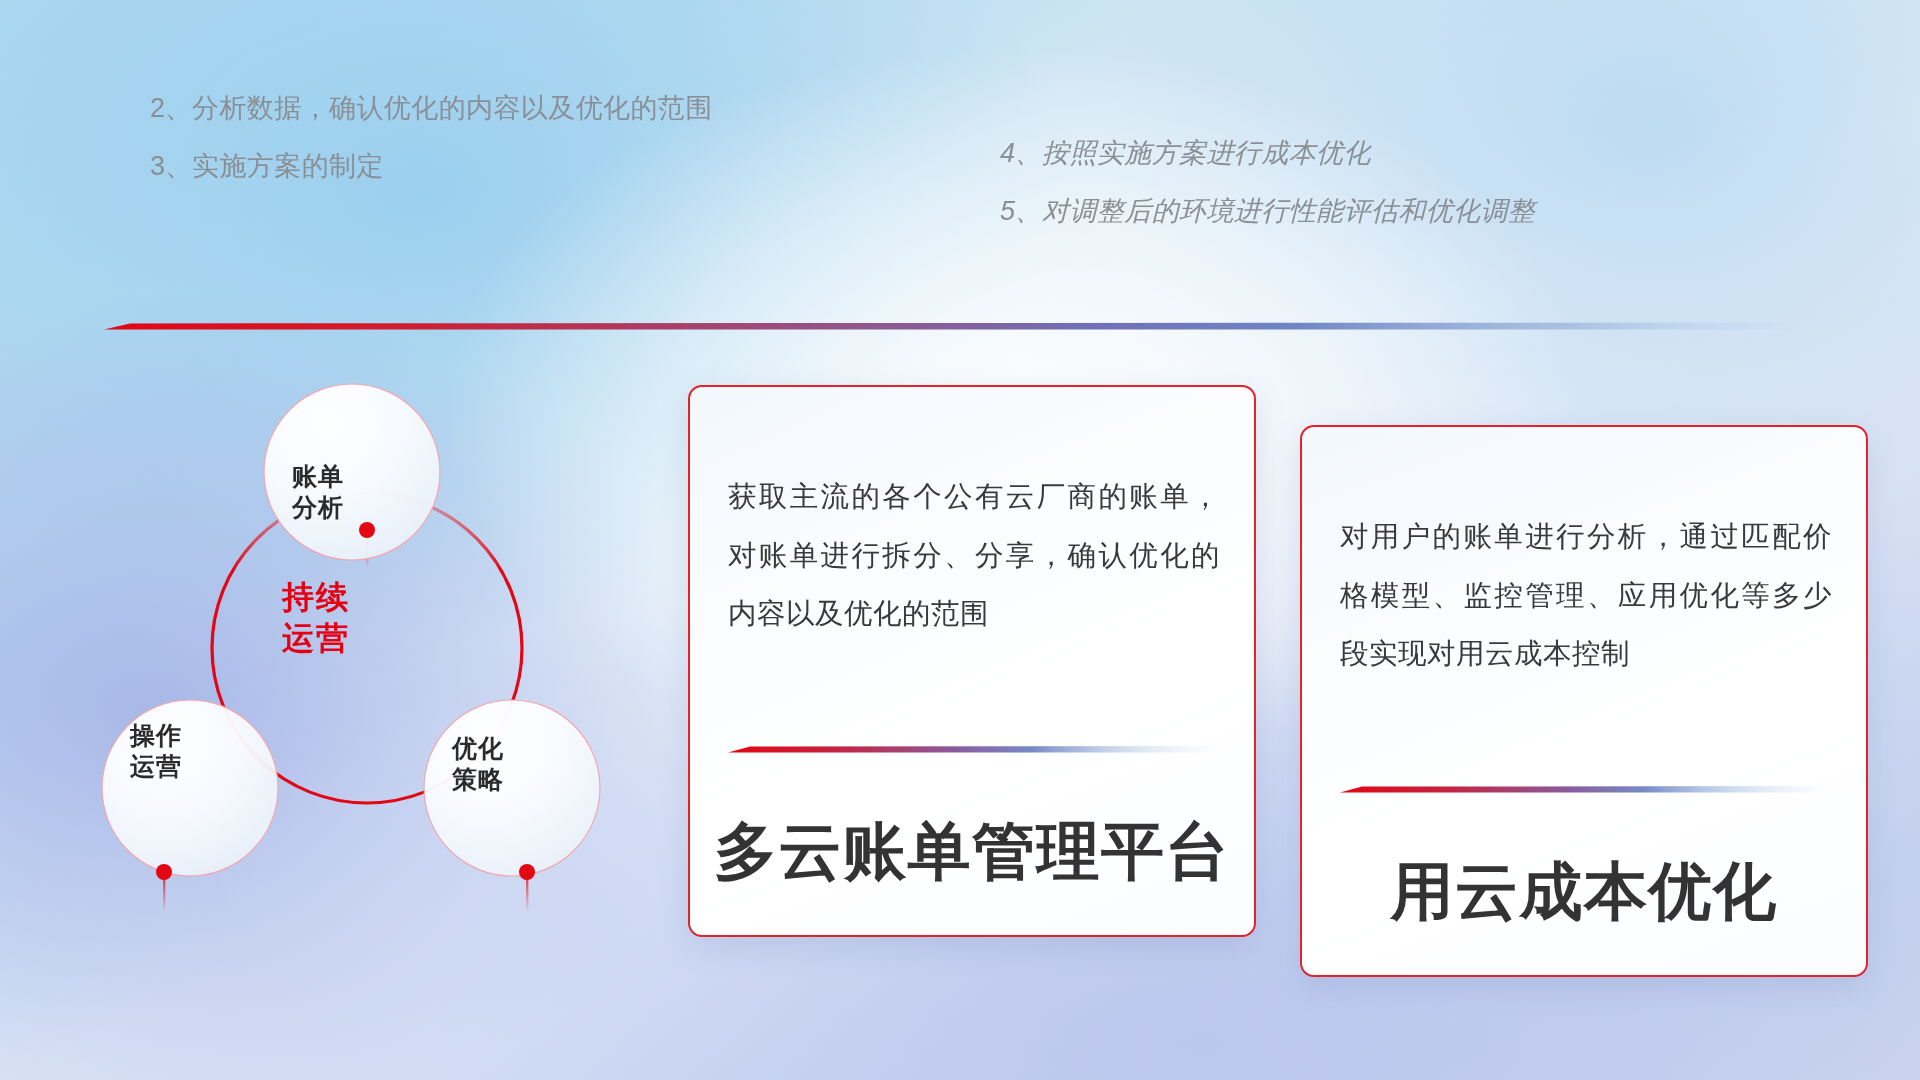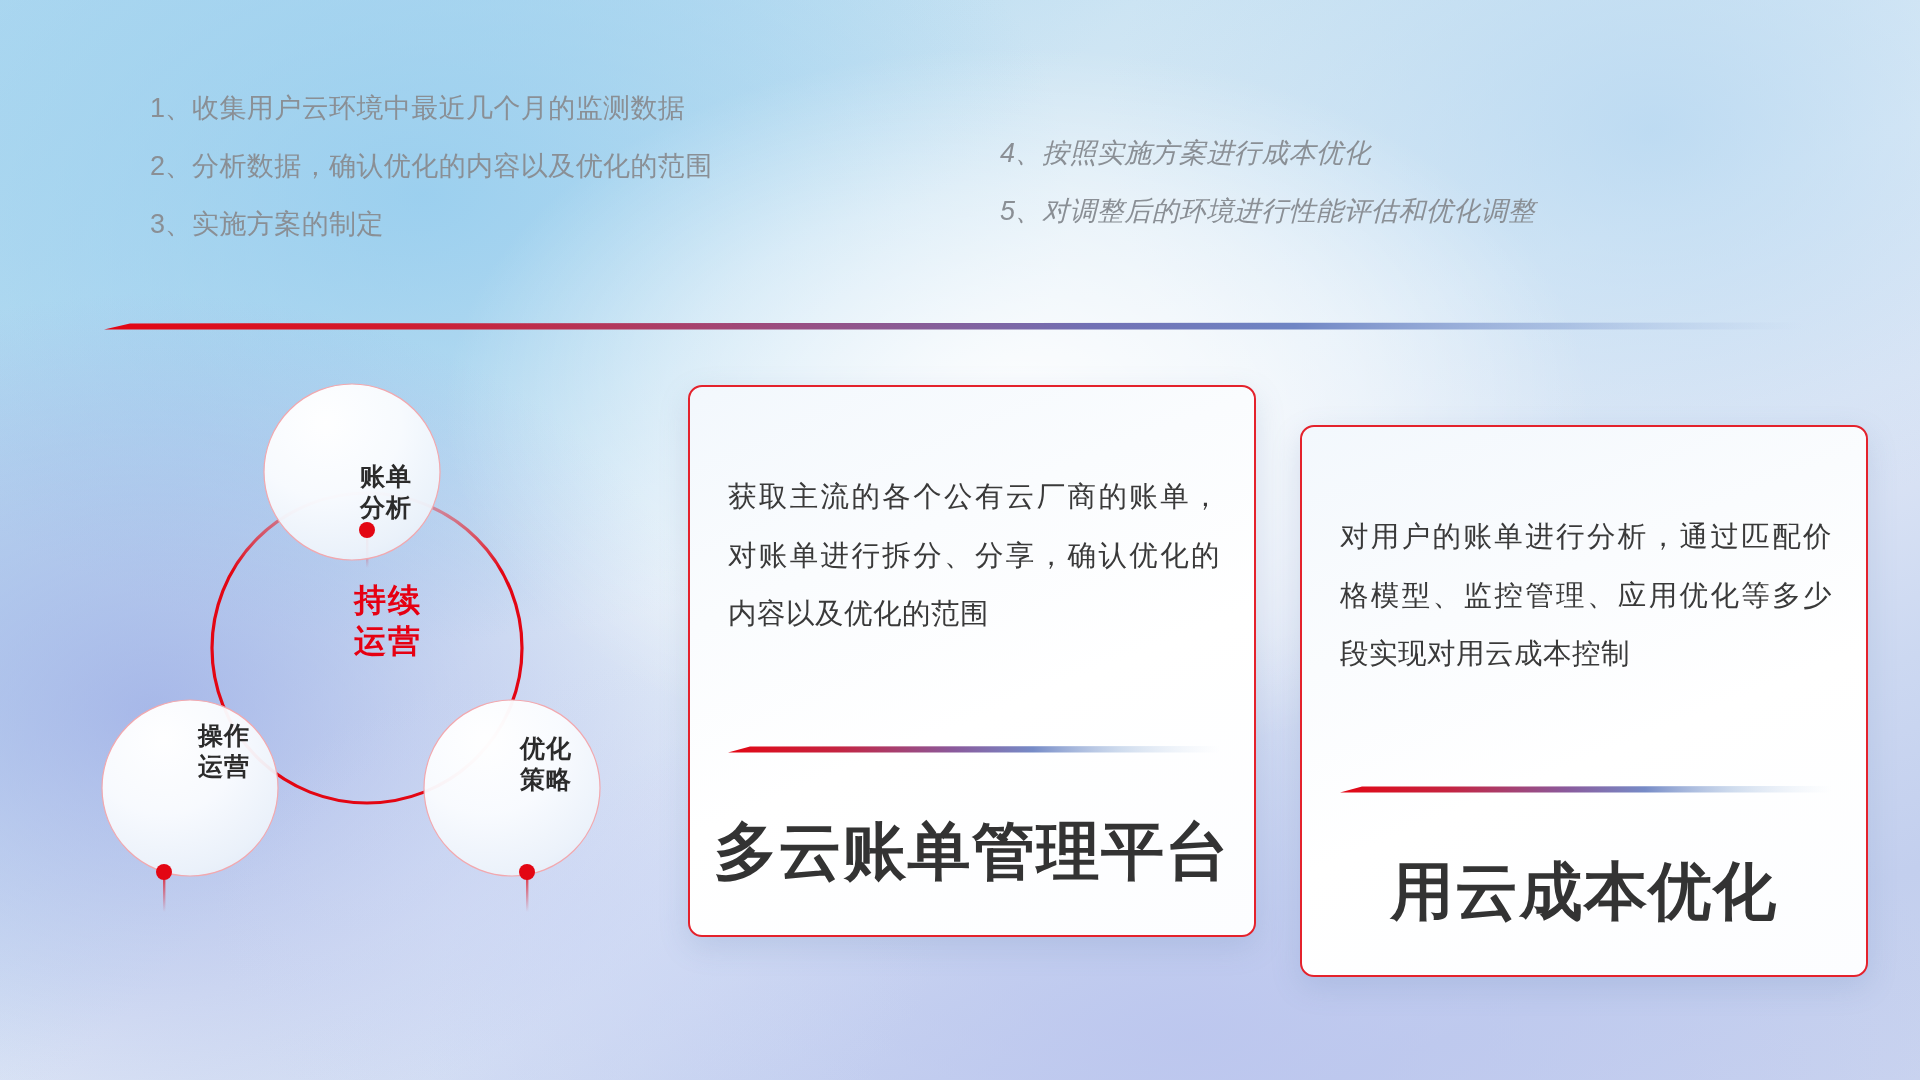--- a/index.html
+++ b/index.html
@@ -84,42 +84,43 @@
   
   #diagram {
     position: absolute;
     left: 100px; top: 348px;
     width: 560px; height: 600px;
   }
   #diagram svg { display: block; }
 
   .node-label {
     position: absolute;
-    text-align: right;
+    text-align: left;
     color: #2b2b2b;
     font-size: 25px;
     font-weight: bold;
     line-height: 1.24;
     white-space: nowrap;
     letter-spacing: 1px;
   }
   #label-bill   { left: 192px; top: 113px; width: 120px; }
   #label-ops    { left: 30px;  top: 372px; width: 120px; }
   #label-policy { left: 352px; top: 385px; width: 120px; }
 
   #center-label {
     position: absolute;
     left: 182px; top: 232px;
     width: 140px;
-    text-align: right;
+    text-align: left;
     color: #e60012;
     font-size: 32px;
     font-weight: bold;
     line-height: 1.28;
     letter-spacing: 2px;
+    font-family: Liberation Mono, monospace;
   }
 
   
   .card {
     position: absolute;
     top: 385px;
     width: 568px;
     height: 552px;
     border: 2px solid #e4222c;
     border-radius: 14px;
@@ -174,23 +175,20 @@
   <div class="bg-layer bg-base"></div>
   <div class="bg-layer bg-tl-wash"></div>
   <div class="bg-layer bg-glow-a"></div>
   <div class="bg-layer bg-glow-d"></div>
   <div class="bg-layer bg-glow-b"></div>
   <div class="bg-layer bg-glow-e"></div>
   <div class="bg-layer bg-glow-f"></div>
   <div class="bg-layer bg-glow-c"></div>
 
   <div class="list-col" id="list-left">
-    <div class="list-item">
-      <span class="num">1、</span><span>收集用户云环境中最近几个月的监测数据</span>
-    </div>
     <div class="list-item">
       <span class="num">2、</span><span>分析数据，确认优化的内容以及优化的范围</span>
     </div>
     <div class="list-item">
       <span class="num">3、</span><span>实施方案的制定</span>
     </div>
   </div>
 
   <div class="list-col" id="list-right">
     <div class="list-item">

